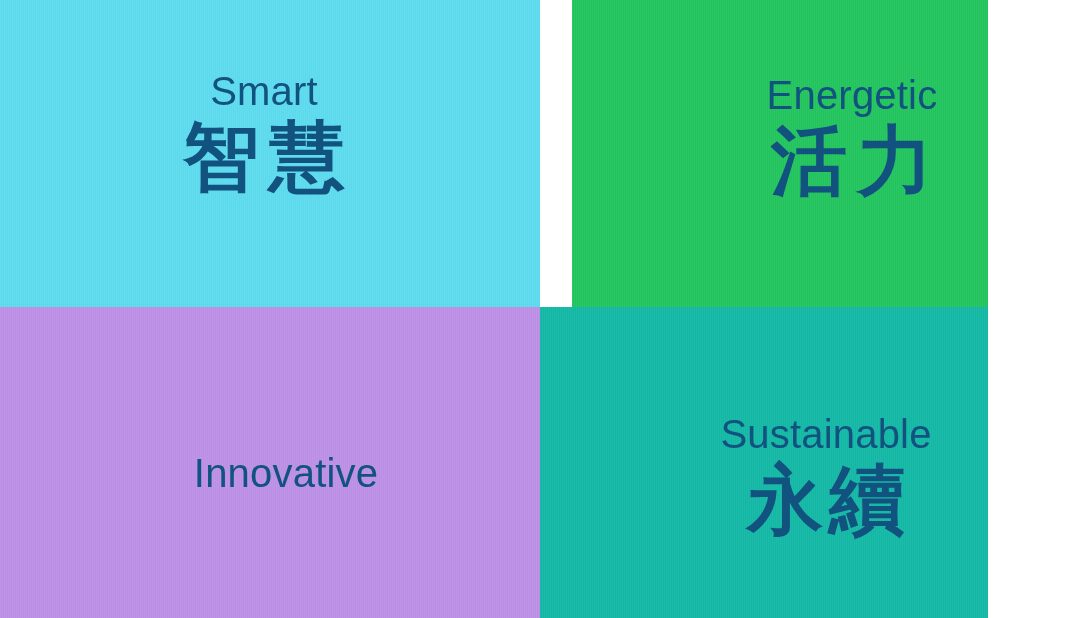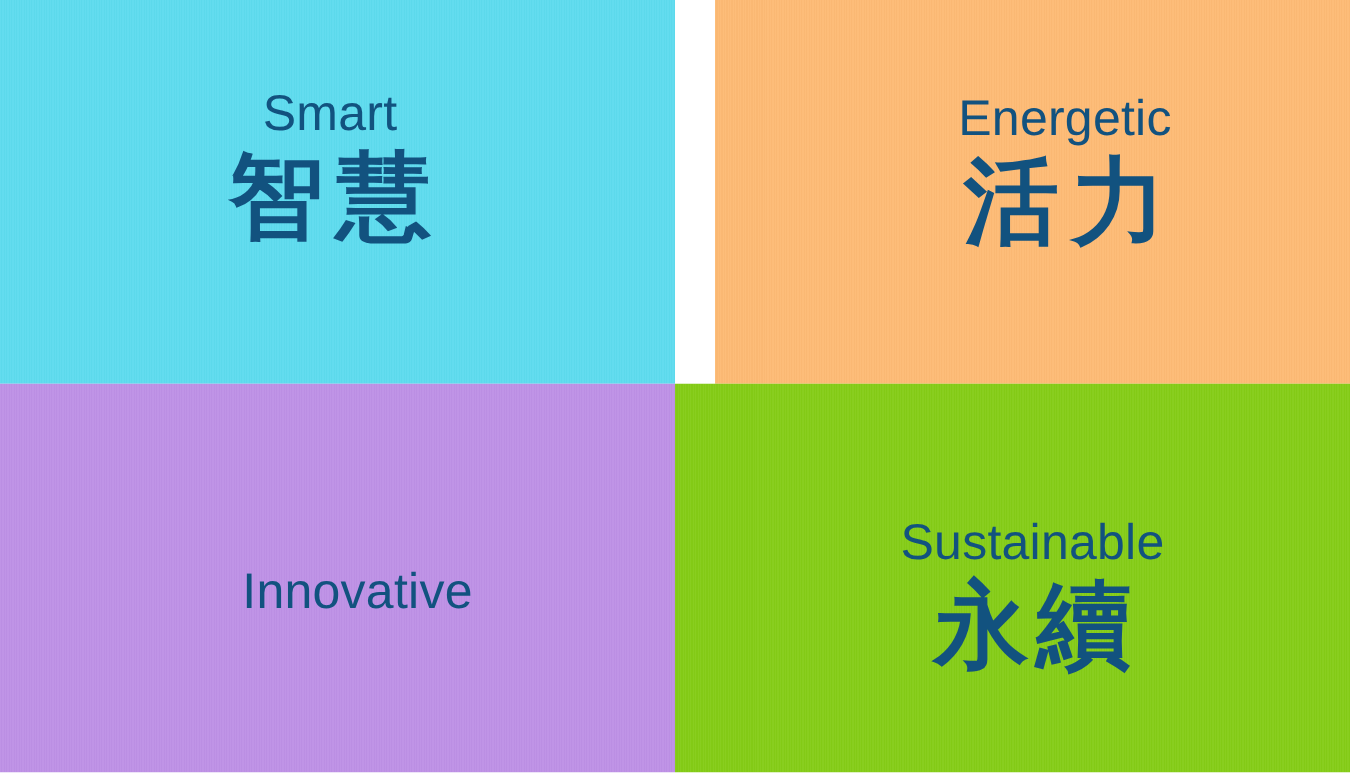--- a/index.html
+++ b/index.html
@@ -7,21 +7,21 @@
     margin: 0;
     padding: 0;
     background: #ffffff;
   }
   body {
     font-family: "Liberation Sans", sans-serif;
   }
 
   .board {
     position: relative;
-    width: 1080px;
+    width: 988px;
     height: 618px;
     display: grid;
     grid-template-columns: 540px 540px;
     grid-template-rows: 307px 311px;
     overflow: hidden;
   }
 
   .panel {
     position: relative;
     display: flex;
@@ -93,33 +93,33 @@
 
 <div class="board">
 
   <section class="panel q-smart" style="background-color: rgb(93, 219, 238); color: rgb(18, 82, 127);">
     <div class="panel-inner">
       <div class="label-en">Smart</div>
       <div class="label-cjk">智慧</div>
     </div>
   </section>
 
-  <section class="panel q-energetic" style="background-color: #fdba74; color: rgb(18, 82, 127); margin-left: 32px;">
+  <section class="panel q-energetic" style="background-color: #22c55e; color: rgb(18, 82, 127); margin-left: 32px;">
     <div class="panel-inner">
       <div class="label-en">Energetic</div>
       <div class="label-cjk">活力</div>
     </div>
   </section>
 
   <section class="panel q-innovative" style="background-color: rgb(189, 144, 229); color: rgb(18, 82, 127);">
     <div class="panel-inner">
       <div class="label-en">Innovative</div>
     </div>
   </section>
 
-  <section class="panel q-sustainable" style="background-color: #84cc16; color: rgb(18, 82, 127);">
+  <section class="panel q-sustainable" style="background-color: #14b8a6; color: rgb(18, 82, 127);">
     <div class="panel-inner">
       <div class="label-en">Sustainable</div>
       <div class="label-cjk">永續</div>
     </div>
   </section>
 
 </div>
 
 </body></html>

